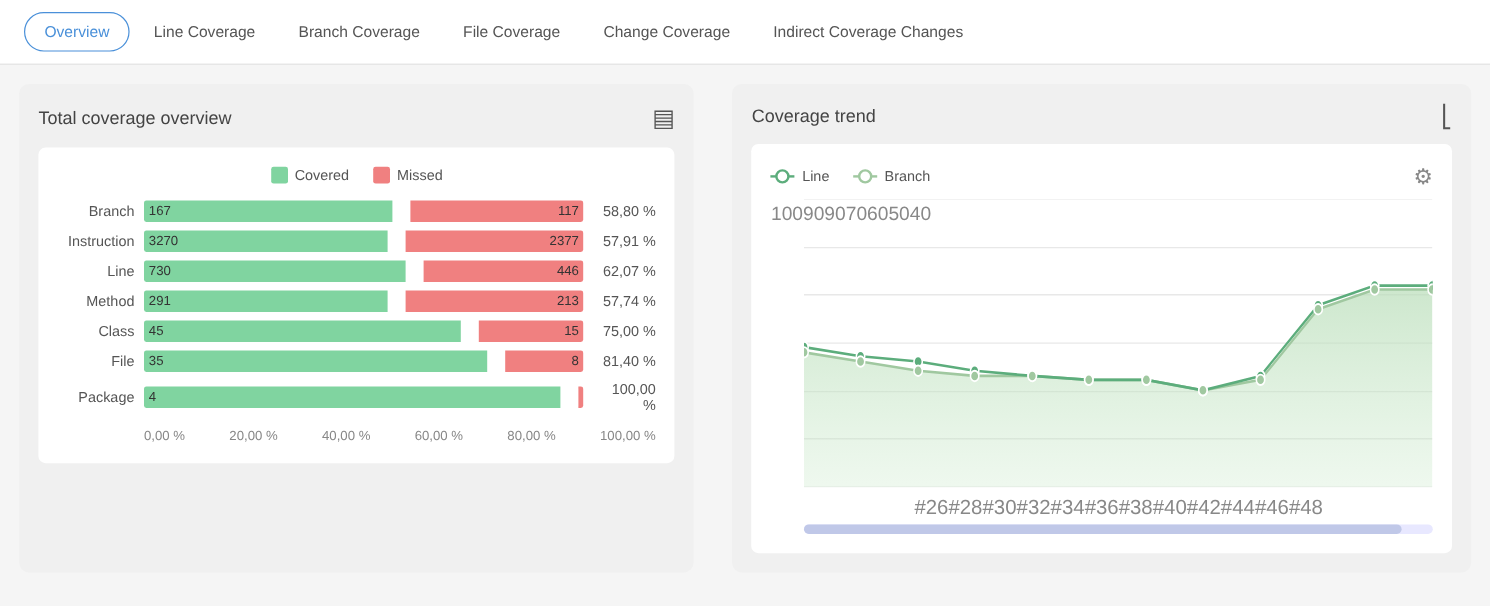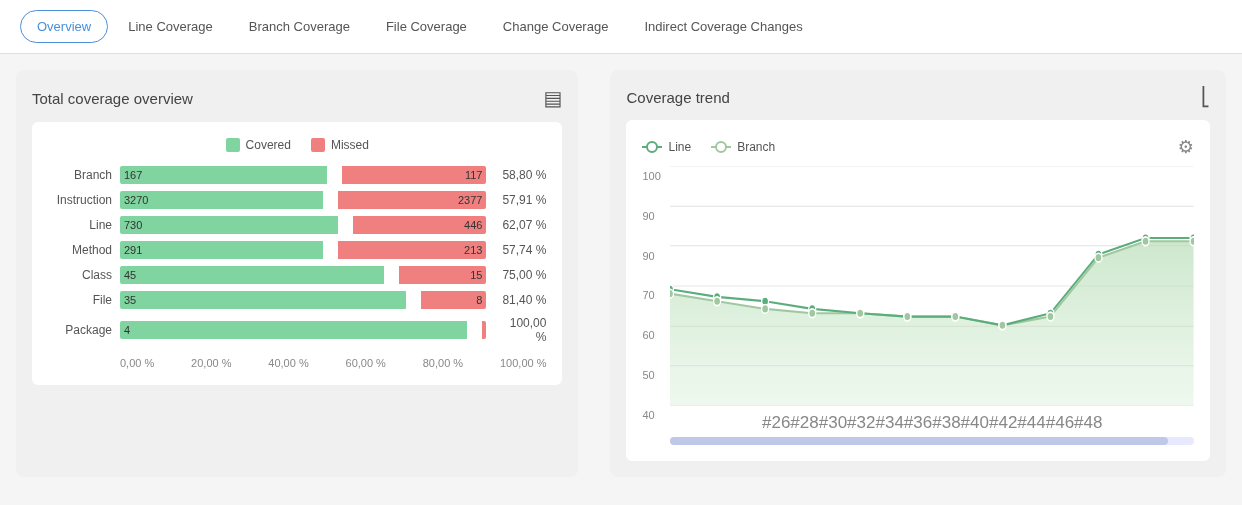--- a/index.html
+++ b/index.html
@@ -175,24 +175,24 @@
       background: #fff;
     }
     .line-legend-line { background: #5cad7c; color: #5cad7c; }
     .branch-legend-line { background: #a0c8a0; color: #a0c8a0; }
     .trend-chart-wrapper {
       position: relative;
       display: flex;
     }
     .y-axis-labels {
       display: flex;
-      flex-direction: column;
+      flex-direction: row;
       justify-content: space-between;
       padding: 4px 6px 24px 0;
-      font-size: 11px;
+      font-size: 16px;
       color: #888;
       width: 28px;
     }
     .trend-svg-container {
       flex: 1;
       position: relative;
     }
     .trend-svg {
       width: 100%;
       height: 240px;

